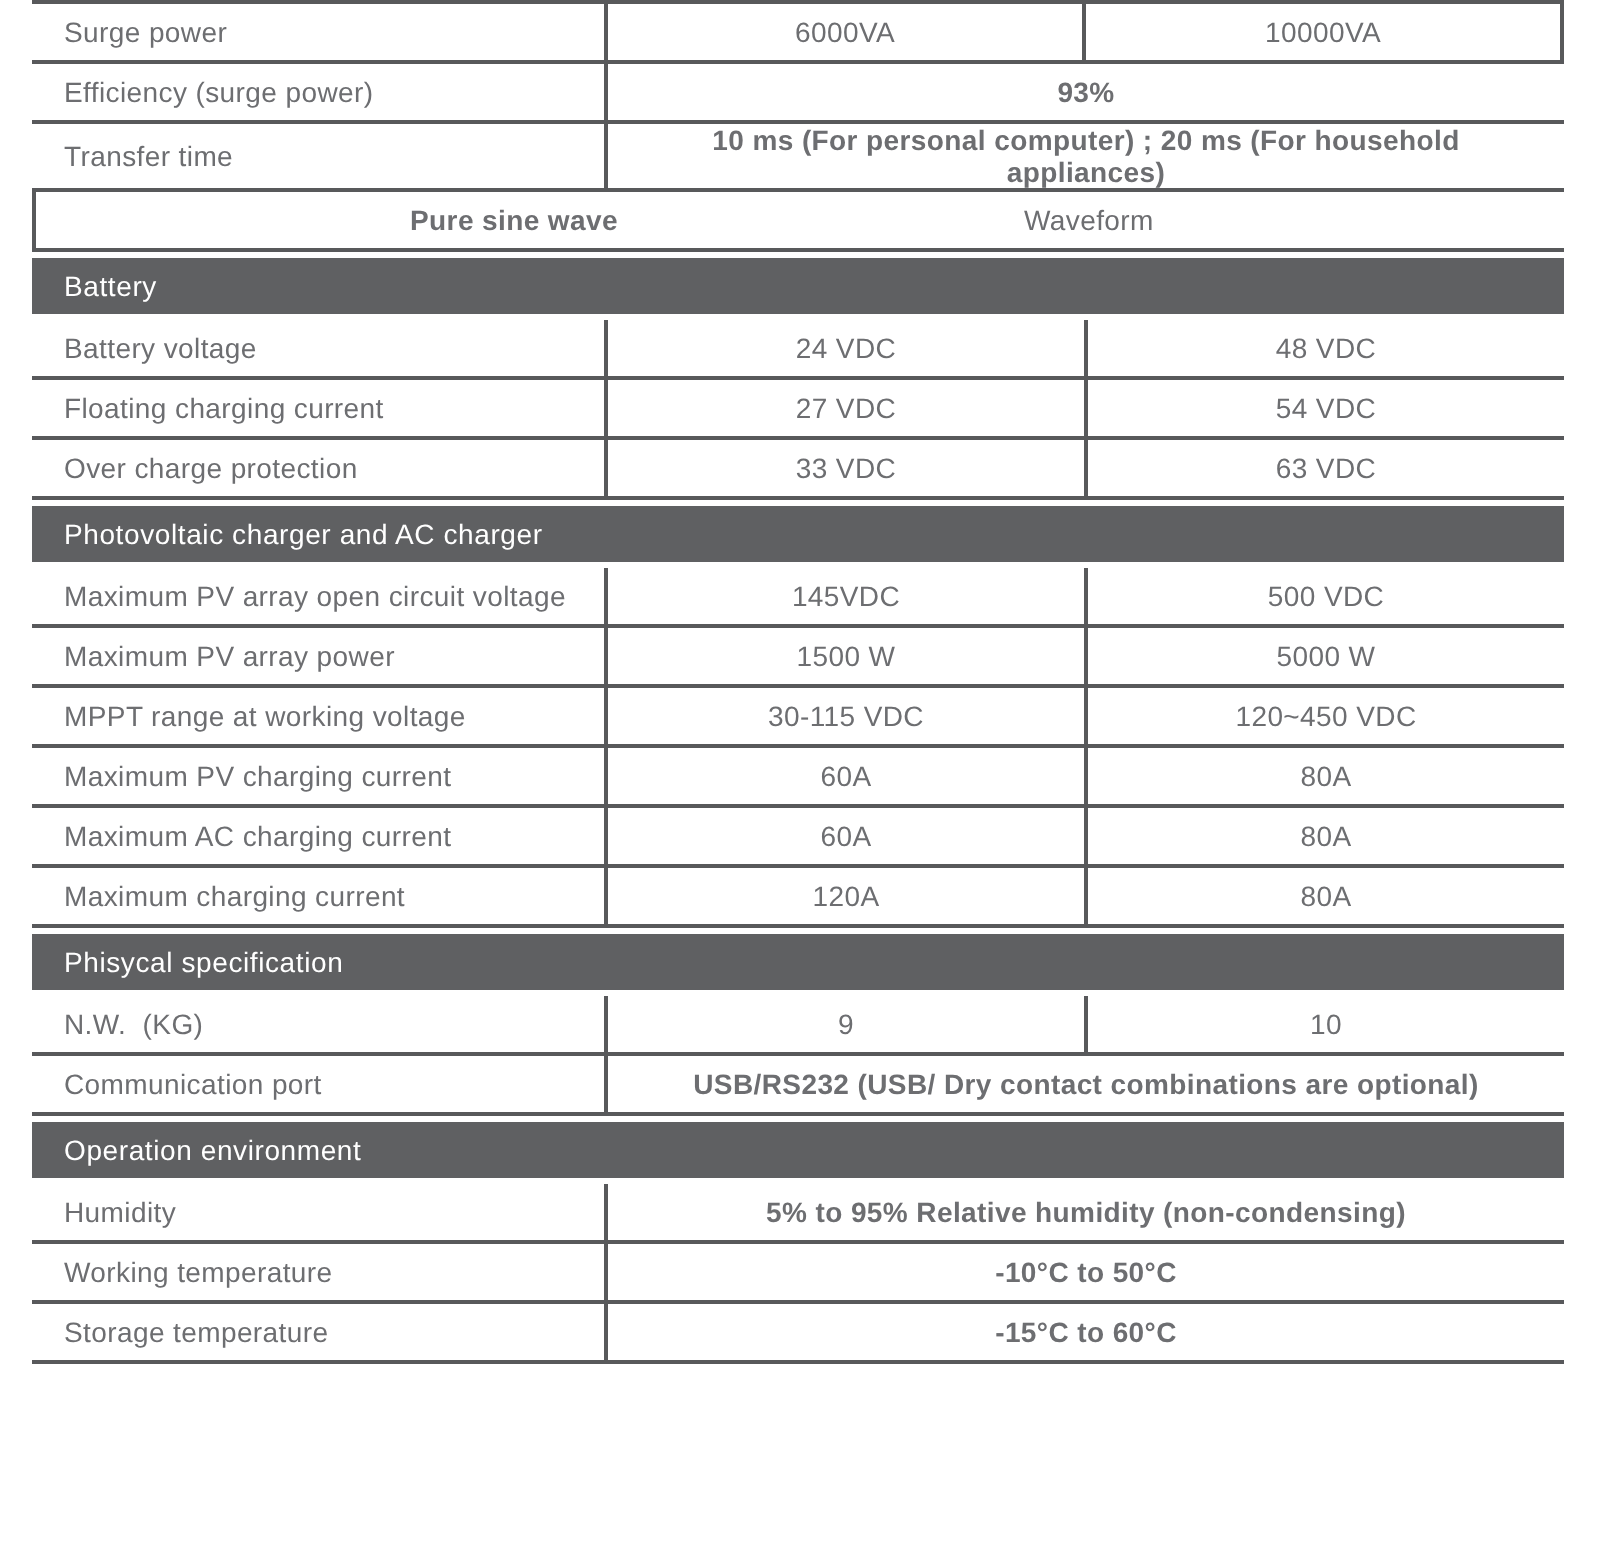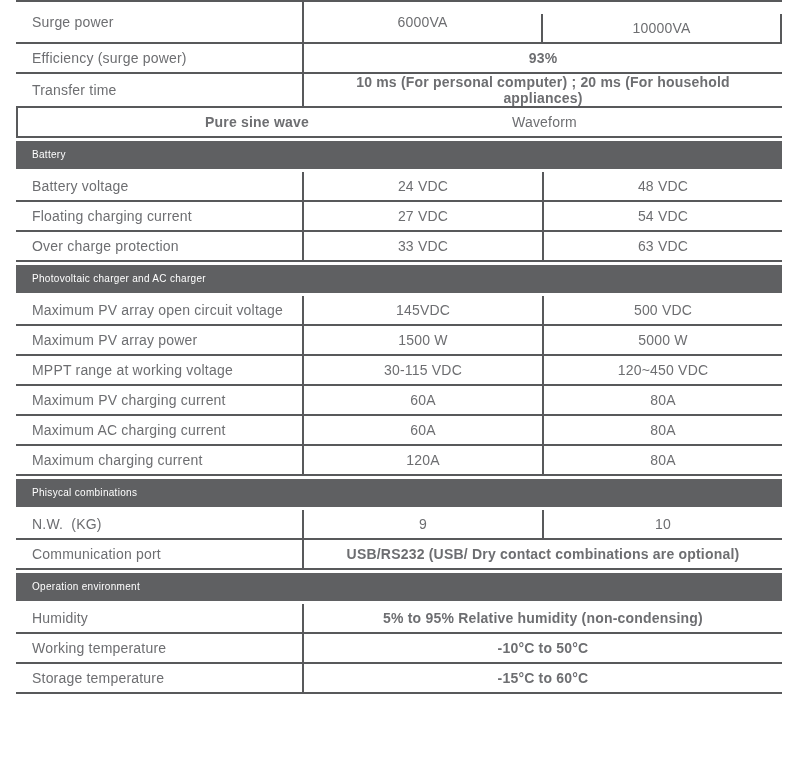--- a/index.html
+++ b/index.html
@@ -27,31 +27,30 @@
     width: 766px;
     border-top: 2px solid var(--border);
   }
   .section-bar {
     height: 28px;
     line-height: 28px;
     margin: 3px 0;
     padding-left: 16px;
     background: var(--bar-bg);
     color: var(--bar-text);
-    font-size: 10px;
+    font-size: 14px;
     letter-spacing: 0.3px;
   }
   .row {
     display: flex;
     align-items: stretch;
     border-bottom: 2px solid var(--border);
   }
   .row.first-row .cell.value:last-child {
     border-right: 2px solid var(--border);
-    margin-top: 12px;
   }
   .cell {
     min-height: 28px;
     display: flex;
     align-items: center;
     font-size: 14px;
     letter-spacing: 0.2px;
     white-space: pre-wrap;
   }
   .cell.label {
@@ -135,21 +134,21 @@
     <div class="row">
       <div class="cell label">Maximum AC charging current</div>
       <div class="cell value">60A</div>
       <div class="cell value">80A</div>
     </div>
     <div class="row">
       <div class="cell label">Maximum charging current</div>
       <div class="cell value">120A</div>
       <div class="cell value">80A</div>
     </div>
-    <div class="section-bar">Phisycal combinations</div>
+    <div class="section-bar">Phisycal specification</div>
     <div class="row">
       <div class="cell label">N.W.  (KG)</div>
       <div class="cell value">9</div>
       <div class="cell value">10</div>
     </div>
     <div class="row">
       <div class="cell label">Communication port</div>
       <div class="cell value span2">USB/RS232 (USB/ Dry contact combinations are optional)</div>
     </div>
     <div class="section-bar">Operation environment</div>

